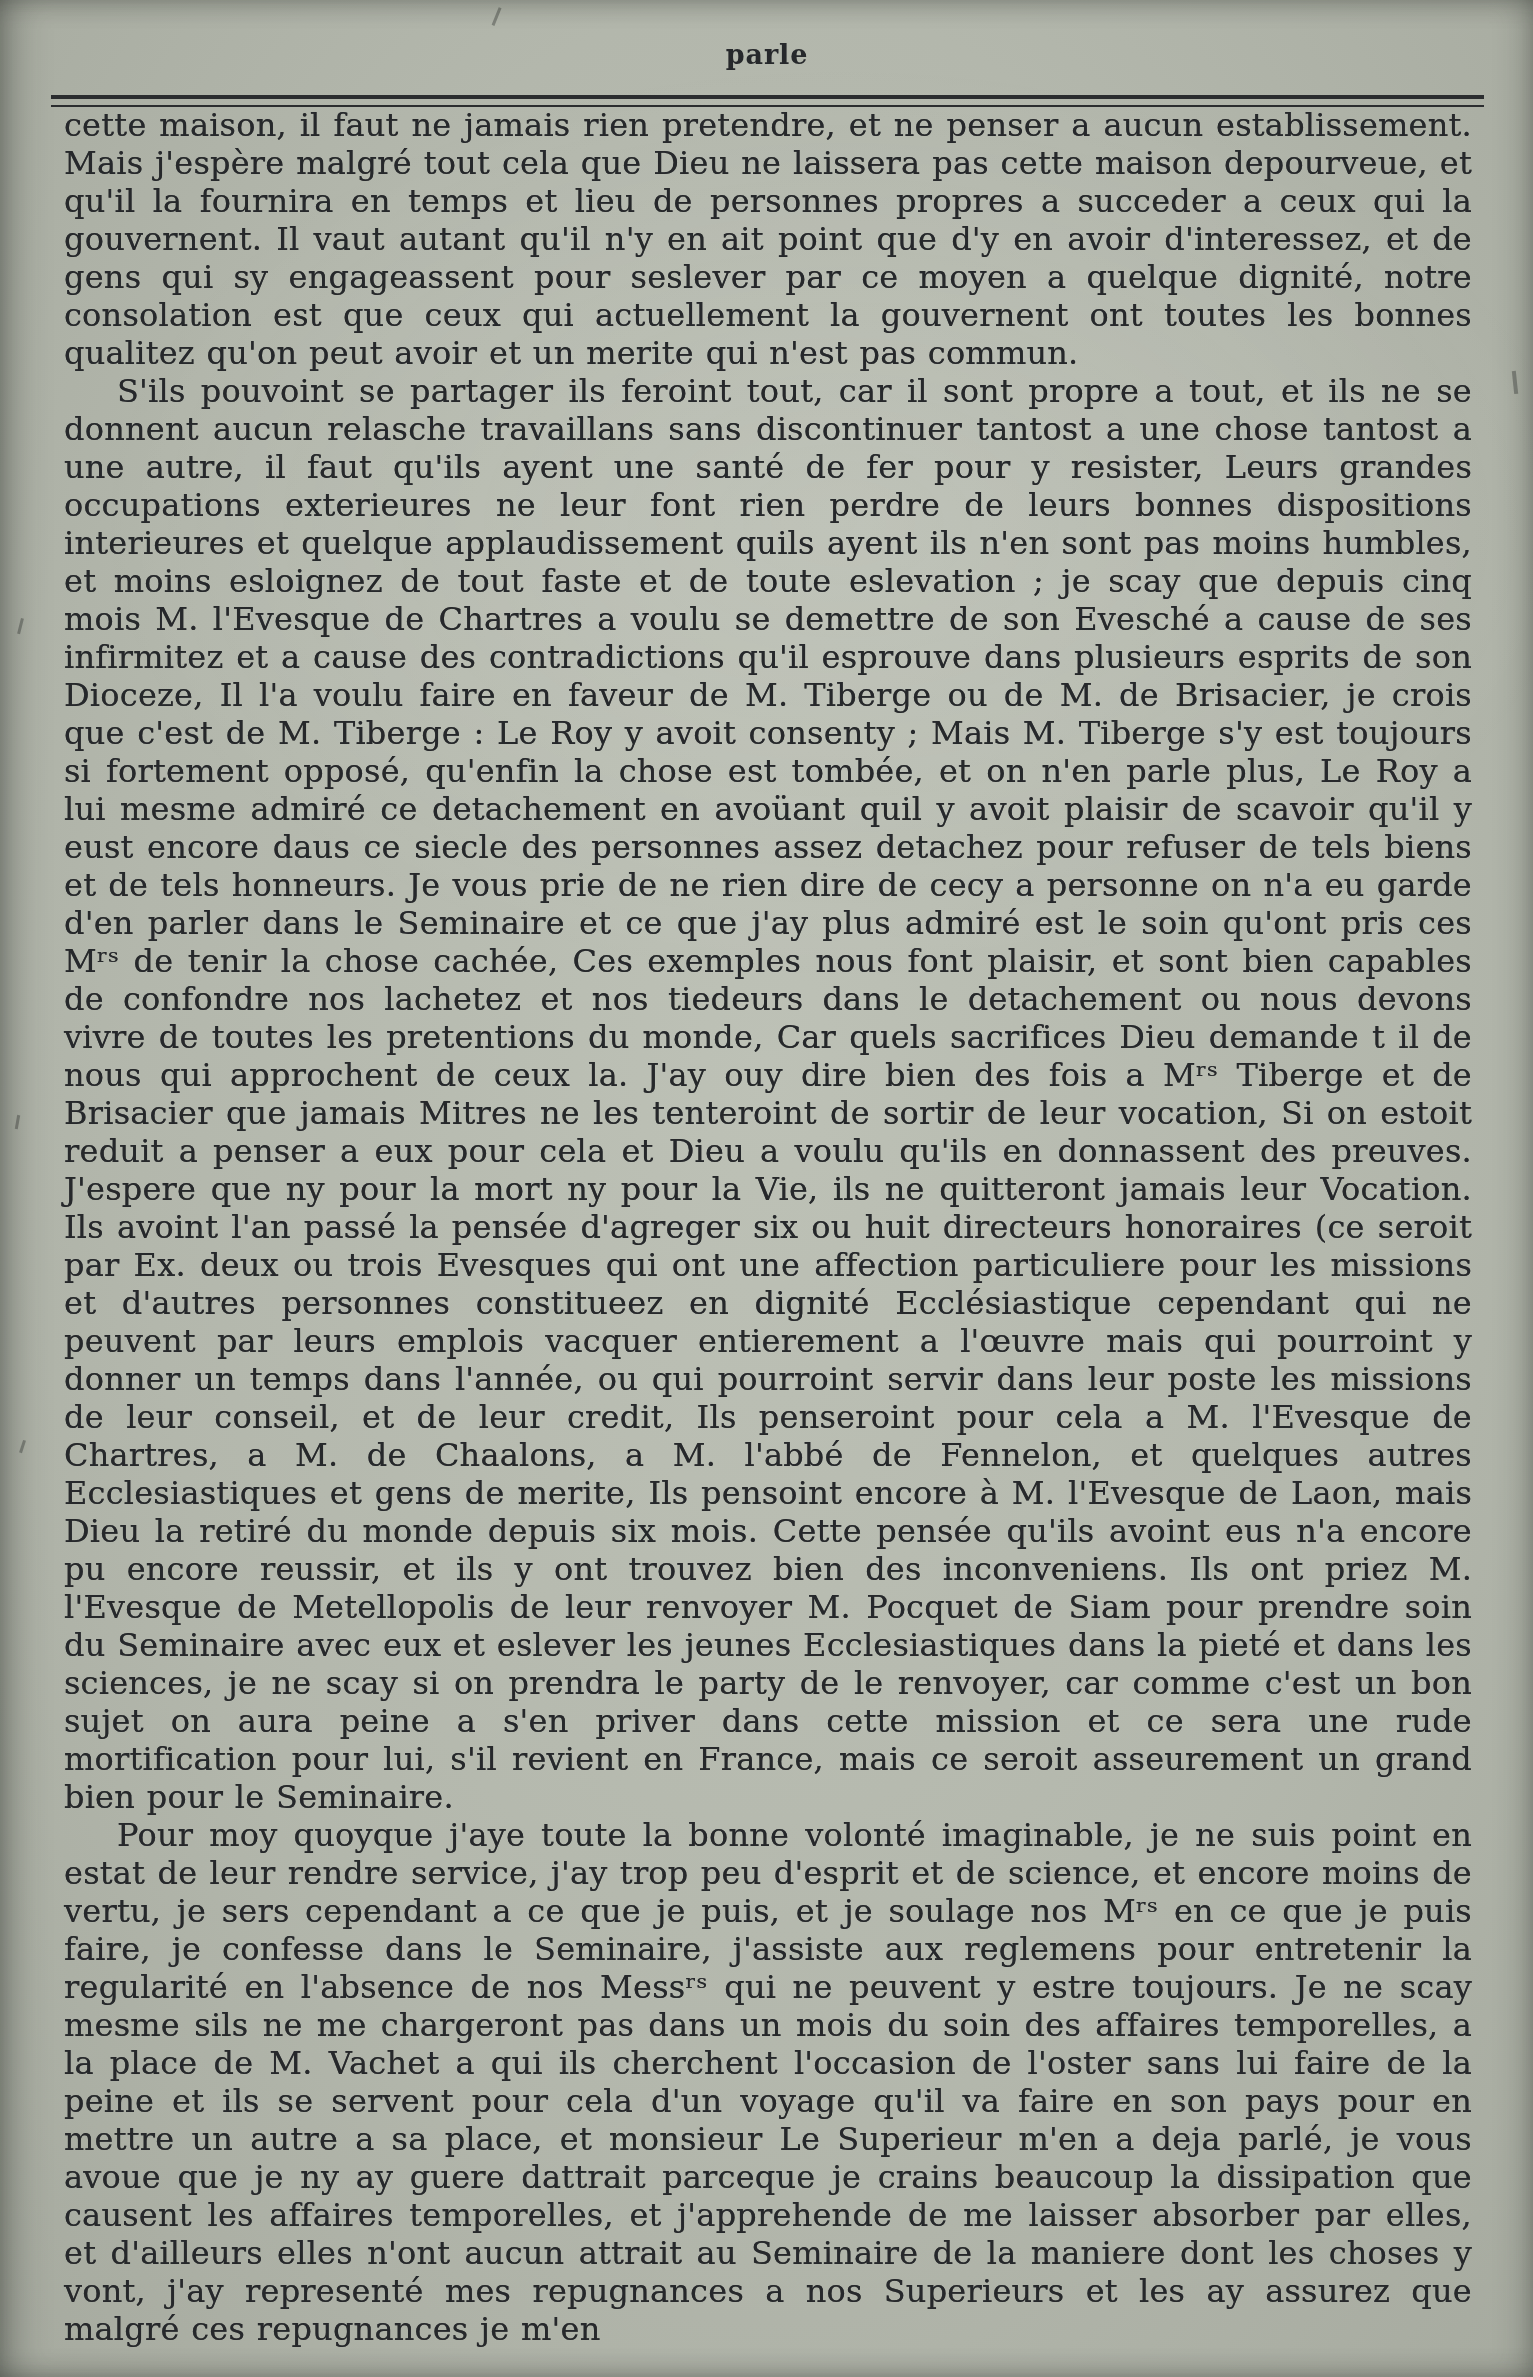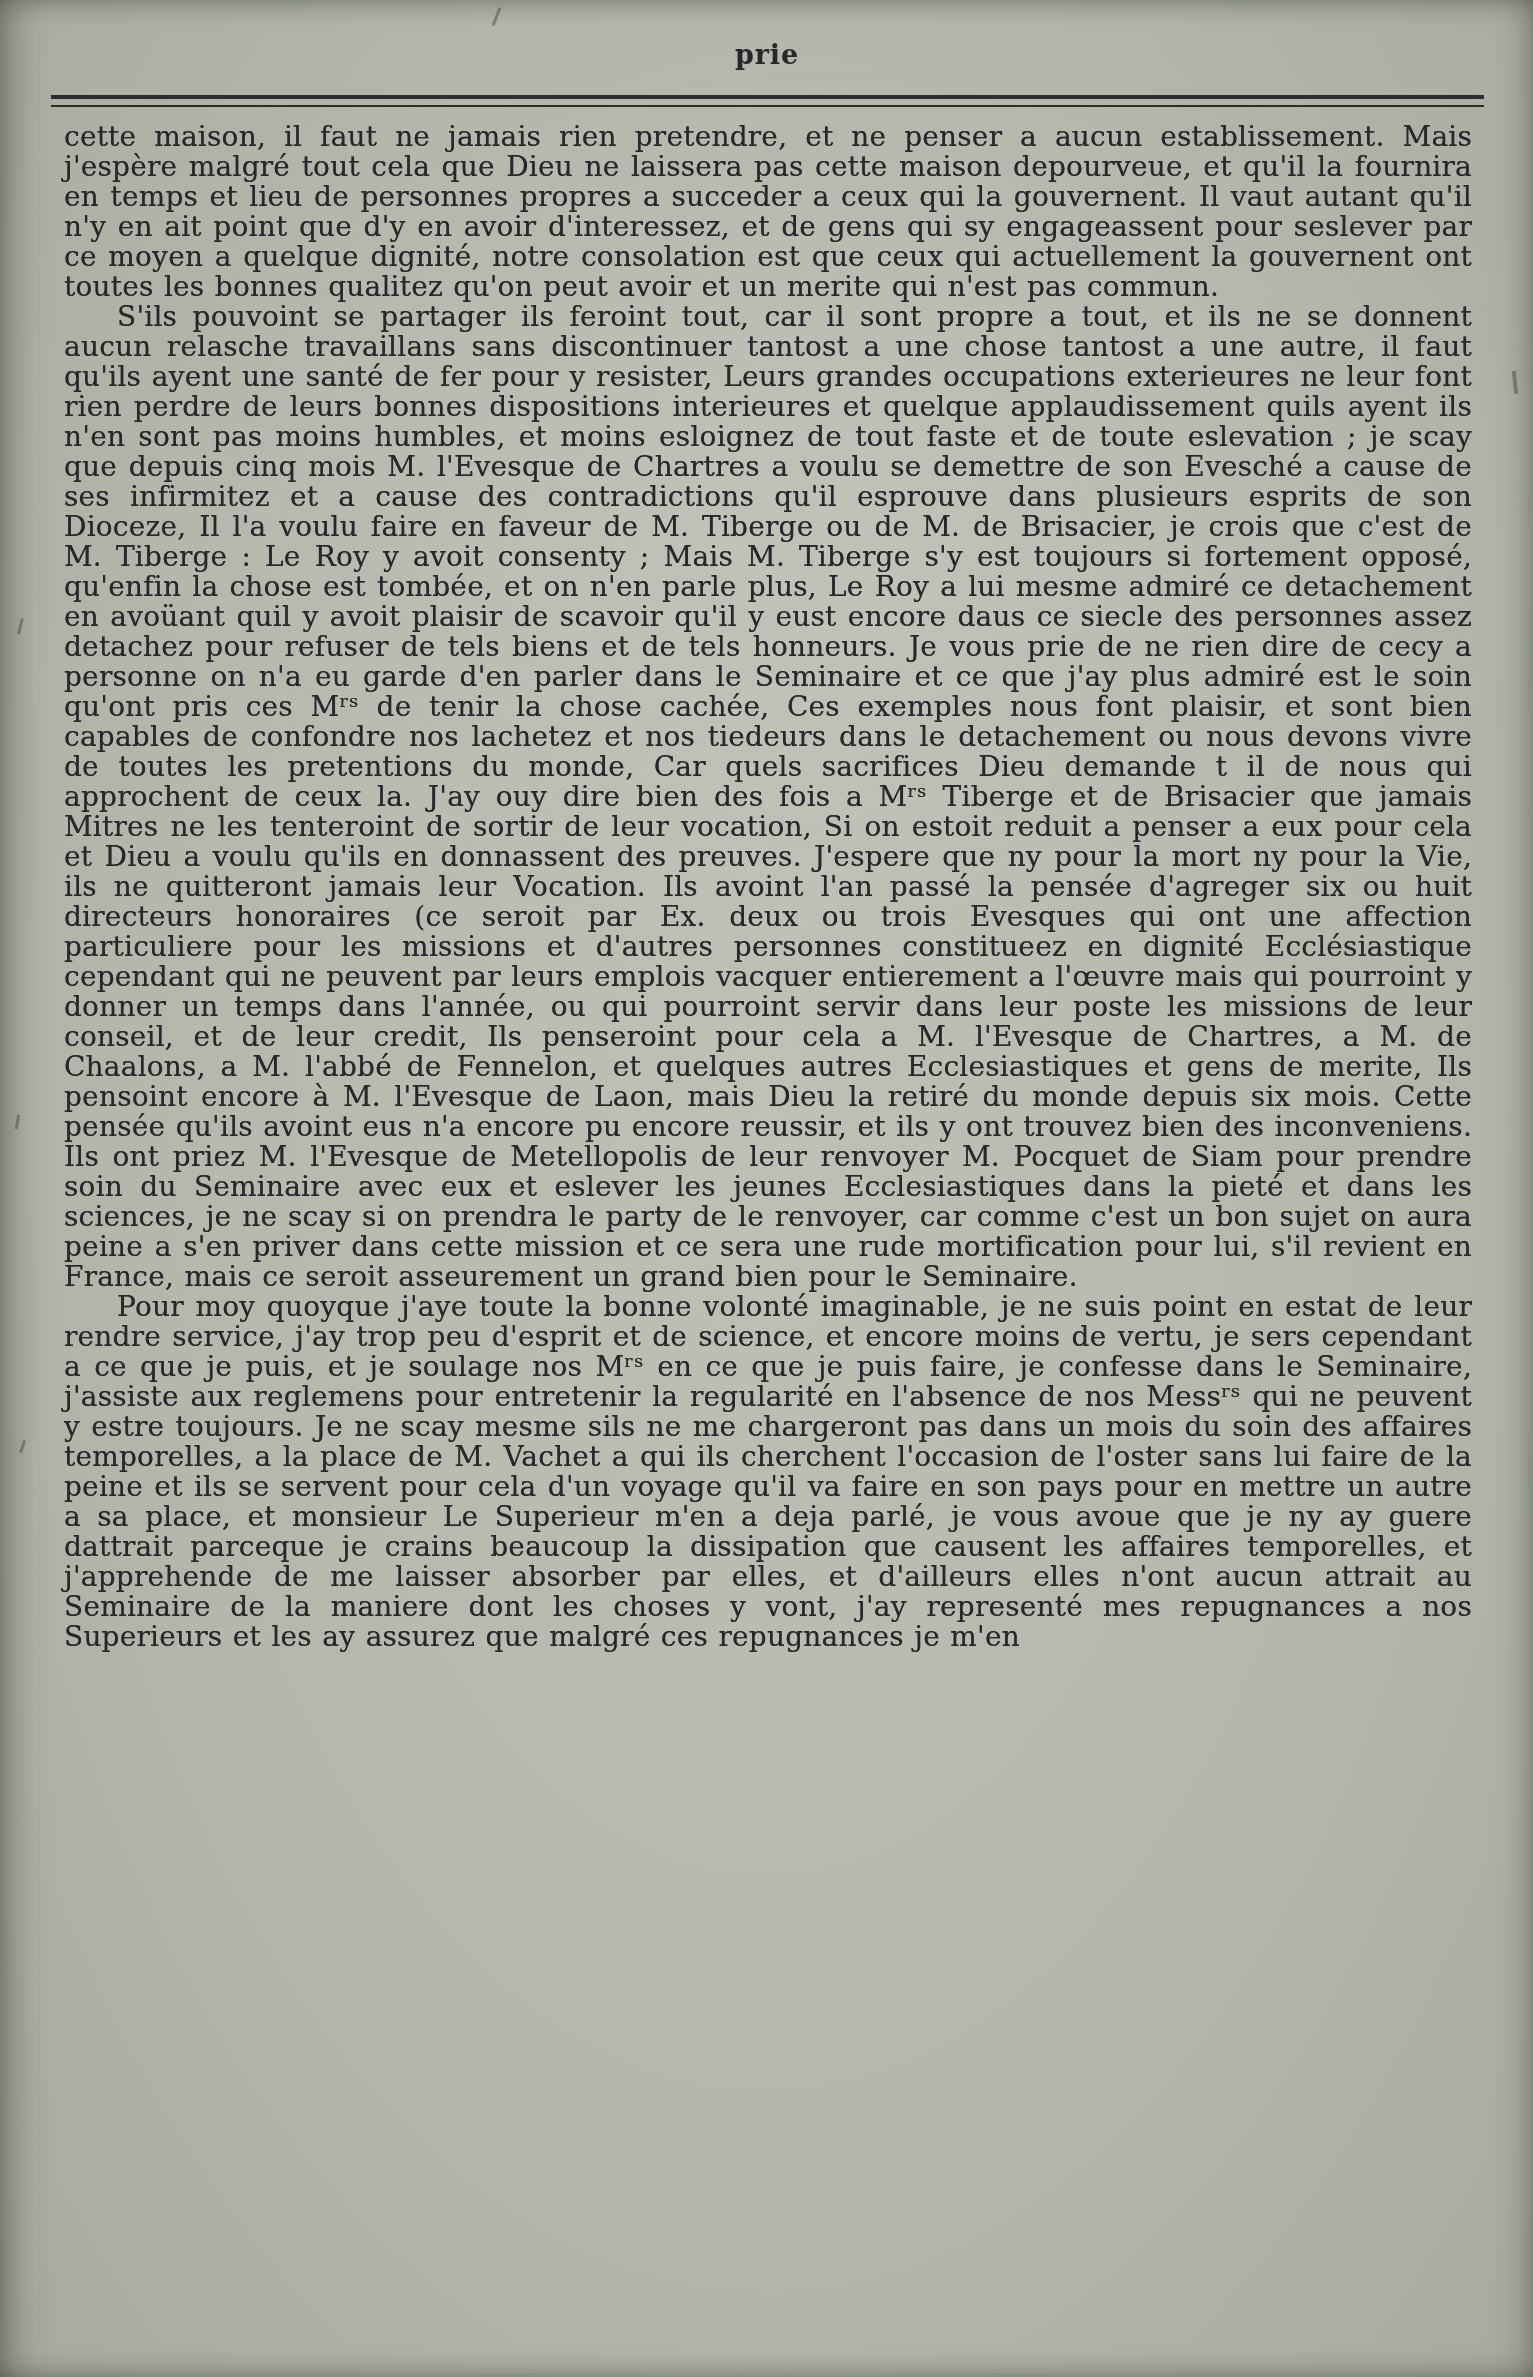--- a/index.html
+++ b/index.html
@@ -41,25 +41,25 @@
   .rule {
     position: absolute;
     left: 51px;
     width: 1433px;
     background: #2b2d2f;
   }
   .rule-thick { top: 95px; height: 4.4px; }
   .rule-thin  { top: 105px; height: 1.8px; }
   .text-block {
     position: absolute;
-    top: 122px;
+    top: 106px;
     left: 64px;
     width: 1408px;
-    font-size: 28px;
-    line-height: 30px;
+    font-size: 32px;
+    line-height: 38px;
     text-align: justify;
     letter-spacing: 0.2px;
     word-spacing: 1.3px;
     text-shadow: 0 0 0.5px rgba(30,32,36,0.65);
   }
   .text-block p {
     margin: 0;
     text-indent: 53px;
   }
   .text-block p.no-indent {
@@ -74,21 +74,21 @@
   .a2 { left: 16px; top: 1115px; width: 2.7px; height: 14px; transform: rotate(10deg); }
   .a3 { left: 21px; top: 1440px; width: 2.7px; height: 13.3px; transform: rotate(18deg); }
   .a4 { left: 495px; top: 7px;   width: 2.7px; height: 19.4px; transform: rotate(22deg); }
   .a5 { left: 1513px; top: 371px; width: 3.5px; height: 23px; transform: rotate(-6deg); }
 </style>
 </head>
 <body>
 
 <div>
 
-  <div class="page-number">prie</div>
+  <div class="page-number">parle</div>
 
   <div class="rule rule-thick"></div>
   <div class="rule rule-thin"></div>
 
   <div class="text-block">
     <p class="no-indent">cette maison, il faut ne jamais rien pretendre, et ne penser a aucun establissement. Mais j'espère malgré tout cela que Dieu ne laissera pas cette maison depourveue, et qu'il la fournira en temps et lieu de personnes propres a succeder a ceux qui la gouvernent.   Il vaut autant qu'il n'y en ait point que d'y en avoir d'interessez, et de gens qui sy engageassent pour seslever par ce moyen a quelque dignité, notre consolation est que ceux qui actuellement la gouvernent ont toutes les bonnes qualitez qu'on peut avoir et un merite qui n'est pas commun.</p>
     <p>S'ils pouvoint se partager ils feroint tout, car il sont propre a tout, et ils ne se donnent aucun relasche travaillans sans discontinuer tantost a une chose tantost a une autre, il faut qu'ils ayent une santé de fer pour y resister, Leurs grandes occupations exterieures ne leur font rien perdre de leurs bonnes dispositions interieures et quelque applaudissement quils ayent ils n'en sont pas moins humbles, et moins esloignez de tout faste et de toute eslevation ; je scay que depuis cinq mois M. l'Evesque de Chartres a voulu se demettre de son Evesché a cause de ses infirmitez et a cause des contradictions qu'il esprouve dans plusieurs esprits de son Dioceze, Il l'a voulu faire en faveur de M. Tiberge ou de M. de Brisacier, je crois que c'est de M. Tiberge : Le Roy y avoit consenty ; Mais M. Tiberge s'y est toujours si fortement opposé, qu'enfin la chose est tombée, et on n'en parle plus, Le Roy a lui mesme admiré ce detachement en avoüant quil y avoit plaisir de scavoir qu'il y eust encore daus ce siecle des personnes assez detachez pour refuser de tels biens et de tels honneurs.   Je vous prie de ne rien dire de cecy a personne on n'a eu garde d'en parler dans le Seminaire et ce que j'ay plus admiré est le soin qu'ont pris ces Mʳˢ de tenir la chose cachée, Ces exemples nous font plaisir, et sont bien capables de confondre nos lachetez et nos tiedeurs dans le detachement ou nous devons vivre de toutes les pretentions du monde, Car quels sacrifices Dieu demande t il de nous qui approchent de ceux la. J'ay ouy dire bien des fois a Mʳˢ Tiberge et de Brisacier que jamais Mitres ne les tenteroint de sortir de leur vocation, Si on estoit reduit a penser a eux pour cela et Dieu a voulu qu'ils en donnassent des preuves.  J'espere que ny pour la mort ny pour la Vie, ils ne quitteront jamais leur Vocation.   Ils avoint l'an passé la pensée d'agreger six ou huit directeurs honoraires (ce seroit par Ex. deux ou trois Evesques qui ont une affection particuliere pour les missions et d'autres personnes constitueez en dignité Ecclésiastique cependant qui ne peuvent par leurs emplois vacquer entierement a l'œuvre mais qui pourroint y donner un temps dans l'année, ou qui pourroint servir dans leur poste les missions de leur conseil, et de leur credit, Ils penseroint pour cela a M. l'Evesque de Chartres, a M. de Chaalons, a M. l'abbé de Fennelon, et quelques autres Ecclesiastiques et gens de merite, Ils pensoint encore à M. l'Evesque de Laon, mais Dieu la retiré du monde depuis six mois.  Cette pensée qu'ils avoint eus n'a encore pu encore reussir, et ils y ont trouvez bien des inconveniens. Ils ont priez M. l'Evesque de Metellopolis de leur renvoyer M. Pocquet de Siam pour prendre soin du Seminaire avec eux et eslever les jeunes Ecclesiastiques dans la pieté et dans les sciences, je ne scay si on prendra le party de le renvoyer, car comme c'est un bon sujet on aura peine a s'en priver dans cette mission et ce sera une rude mortification pour lui, s'il revient en France, mais ce seroit asseurement un grand bien pour le Seminaire.</p>
     <p>Pour moy quoyque j'aye toute la bonne volonté imaginable, je ne suis point en estat de leur rendre service, j'ay trop peu d'esprit et de science, et encore moins de vertu, je sers cependant a ce que je puis, et je soulage nos Mʳˢ en ce que je puis faire, je confesse dans le Seminaire, j'assiste aux reglemens pour entretenir la regularité en l'absence de nos Messʳˢ qui ne peuvent y estre toujours.  Je ne scay mesme sils ne me chargeront pas dans un mois du soin des affaires temporelles, a la place de M. Vachet a qui ils cherchent l'occasion de l'oster sans lui faire de la peine et ils se servent pour cela d'un voyage qu'il va faire en son pays pour en mettre un autre a sa place, et monsieur Le Superieur m'en a deja parlé, je vous avoue que je ny ay guere dattrait parceque je crains beaucoup la dissipation que causent les affaires temporelles, et j'apprehende de me laisser absorber par elles, et d'ailleurs elles n'ont aucun attrait au Seminaire de la maniere dont les choses y vont, j'ay representé mes repugnances a nos Superieurs et les ay assurez que malgré ces repugnances je m'en</p>
   </div>
 

